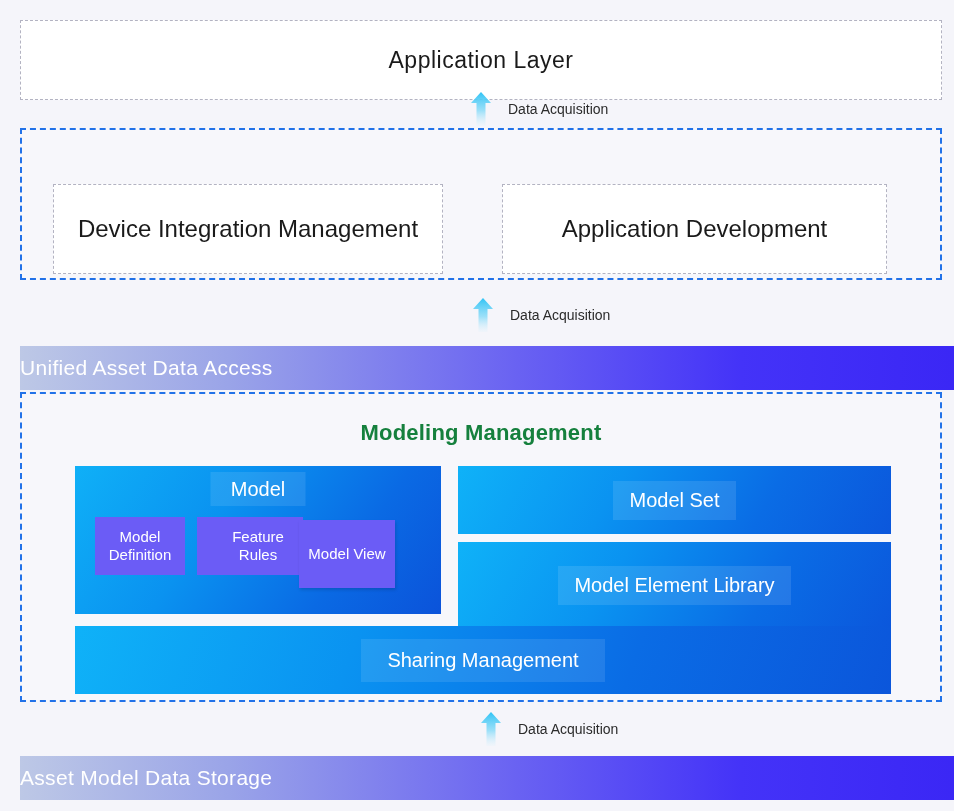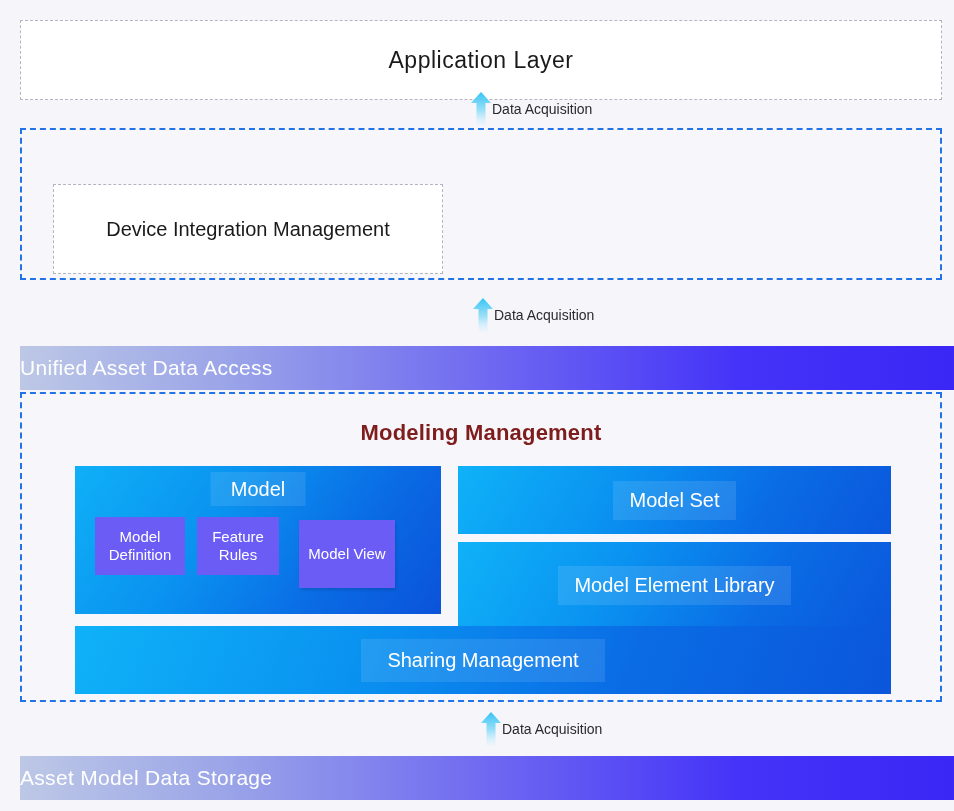--- a/index.html
+++ b/index.html
@@ -40,20 +40,21 @@
 
   
   .arrow-group { position: absolute; display: flex; align-items: center; }
   .arrow {
     width: 22px; height: 34px;
     display: block;
   }
   .arrow-caption {
     font-size: 14px;
     color: #2b2b2b;
+    margin-left: 16px;
     white-space: nowrap;
   }
 
   
   .use-model {
     left: 20px; top: 128px; width: 922px; height: 152px;
     border: 2px dashed #2272e8;
     background: #f7f7fb;
   }
   .use-model-title {
@@ -65,21 +66,21 @@
   }
   .um-box {
     position: absolute; top: 54px; height: 88px;
     background: #ffffff;
     border: 1px dashed #b3b3c2;
     display: flex; align-items: center; justify-content: center;
   }
   .um-box.left  { left: 31px;  width: 388px; }
   .um-box.right { left: 480px; width: 383px; }
   .um-box-label {
-    font-size: 20px; color: #1a1a1a;
+    font-size: 24px; color: #1a1a1a;
   }
 
   
   .indigo-bar {
     left: 20px; width: 948px; height: 44px;
     background: linear-gradient(to right, #bdc8e6 0%, #9aa4e8 22%, #6a63f2 52%, #4433f8 76%, #3a26f5 100%);
     display: flex; align-items: center; justify-content: flex-start;
   }
   .indigo-bar-label {
     font-size: 21px; color: #ffffff; letter-spacing: 0.3px;
@@ -89,21 +90,21 @@
 
   
   .modeling {
     left: 20px; top: 392px; width: 922px; height: 310px;
     border: 2px dashed #2272e8;
     background: #f7f7fb;
   }
   .modeling-title {
     position: absolute; top: 26px; left: 0; right: 0;
     text-align: center;
-    font-size: 22px; font-weight: bold; color: #7f1d1d;
+    font-size: 22px; font-weight: bold; color: #15803d;
     letter-spacing: 0.2px;
   }
 
   
   .model-panel {
     position: absolute;
     left: 53px; top: 72px; width: 366px; height: 148px;
     background: linear-gradient(125deg, #0fb0f7 0%, #0a92f0 38%, #0a6ae4 72%, #0b53da 100%);
   }
   .model-panel-title {
@@ -118,21 +119,21 @@
   }
   .sub-box {
     position: absolute;
     background: #6b5cf6;
     display: flex; align-items: center; justify-content: center;
     text-align: center;
     color: #ffffff;
     line-height: 1.18;
   }
   .sub-box.b1 { left: 20px;  top: 51px; width: 90px;  height: 58px; font-size: 15px; }
-  .sub-box.b2 { left: 122px; top: 51px; width: 82px;  height: 58px; font-size: 15px; }
+  .sub-box.b2 { left: 122px; top: 51px; width: 90px;  height: 58px; font-size: 15px; padding-left: 16px; }
   .sub-box.b3 { left: 224px; top: 54px; width: 96px;  height: 68px; font-size: 15px; box-shadow: 1px 2px 3px rgba(0,0,0,0.14); }
 
   
   .right-panel {
     position: absolute; left: 436px; width: 433px;
     background: linear-gradient(120deg, #0fb2f8 0%, #0a93f1 36%, #0a6ce5 70%, #0b57dc 100%);
     display: flex; align-items: center; justify-content: center;
   }
   .right-panel.p1 { top: 72px; height: 68px; }
   .right-panel.p2 { top: 148px; height: 87px; }
@@ -177,20 +178,23 @@
     </svg>
     <span class="arrow-caption">Data Acquisition</span>
   </div>
 
   <div class="abs use-model">
 
     <div class="um-box left">
       <span class="um-box-label">Device Integration Management</span>
     </div>
 
+    <div class="um-box right">
+      <span class="um-box-label">Application  Development</span>
+    </div>
   </div>
 
   <div class="arrow-group" style="left:472px; top:298px;">
     <svg class="arrow" viewBox="0 0 22 34">
       <defs>
         <linearGradient id="agB" x1="0" y1="0" x2="0" y2="1">
           <stop offset="0%" stop-color="#2fc3f5" stop-opacity="1"></stop>
           <stop offset="55%" stop-color="#7fd9f8" stop-opacity="0.75"></stop>
           <stop offset="100%" stop-color="#cdeefd" stop-opacity="0.12"></stop>
         </linearGradient>

